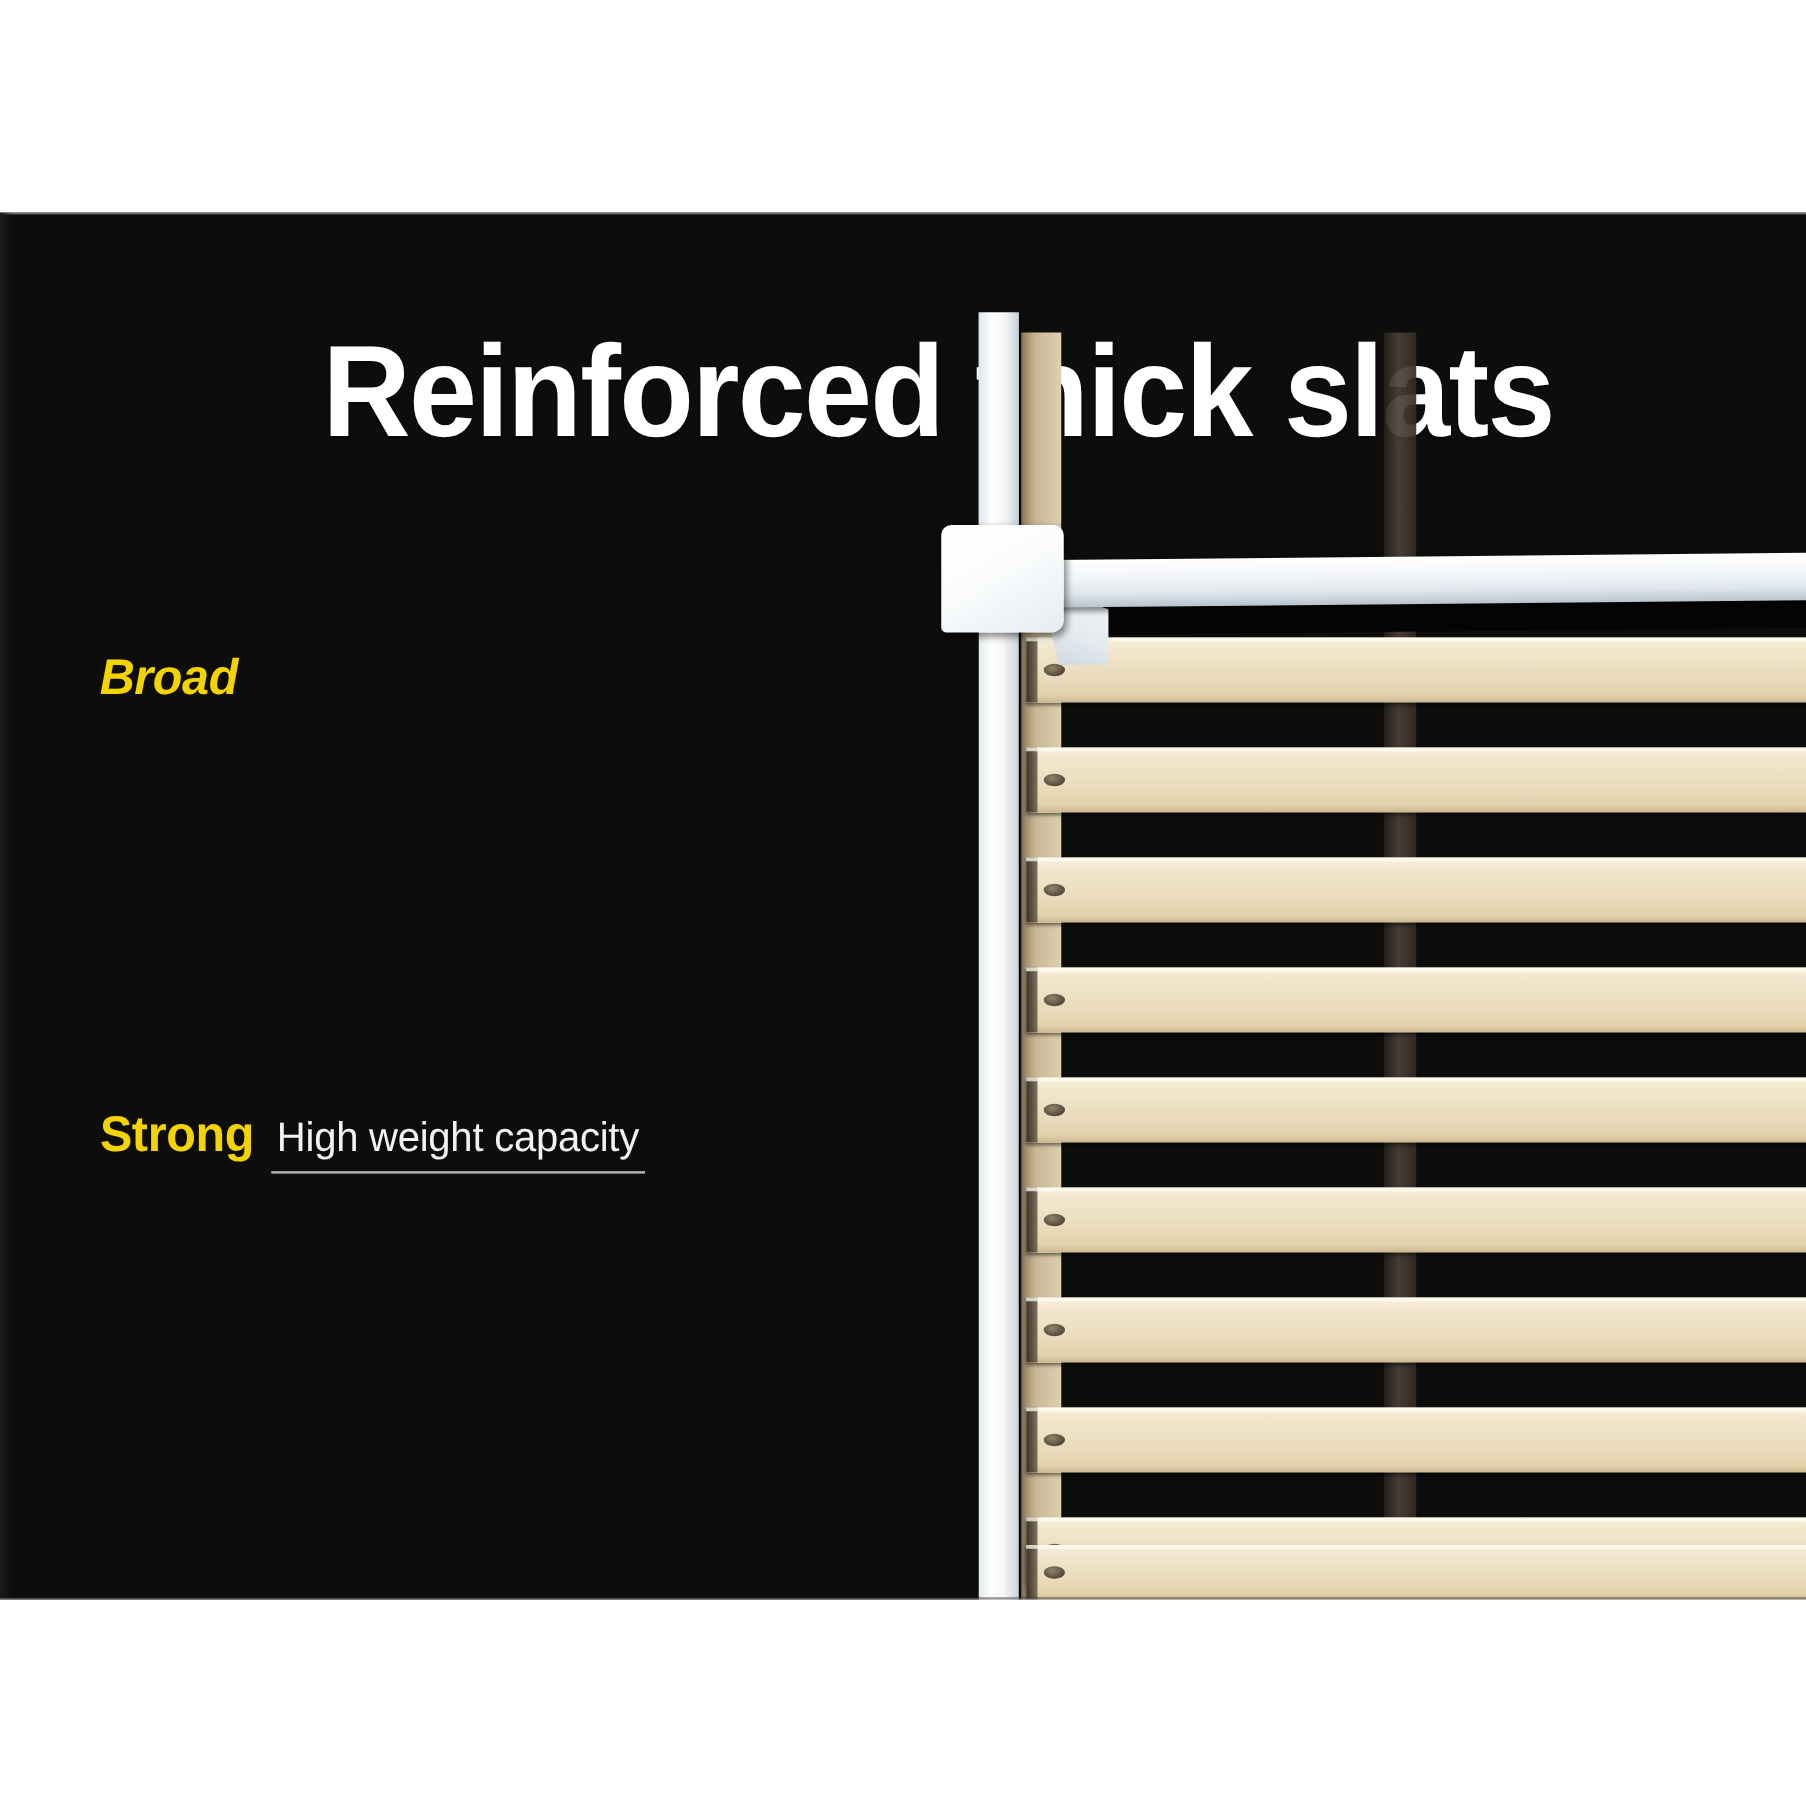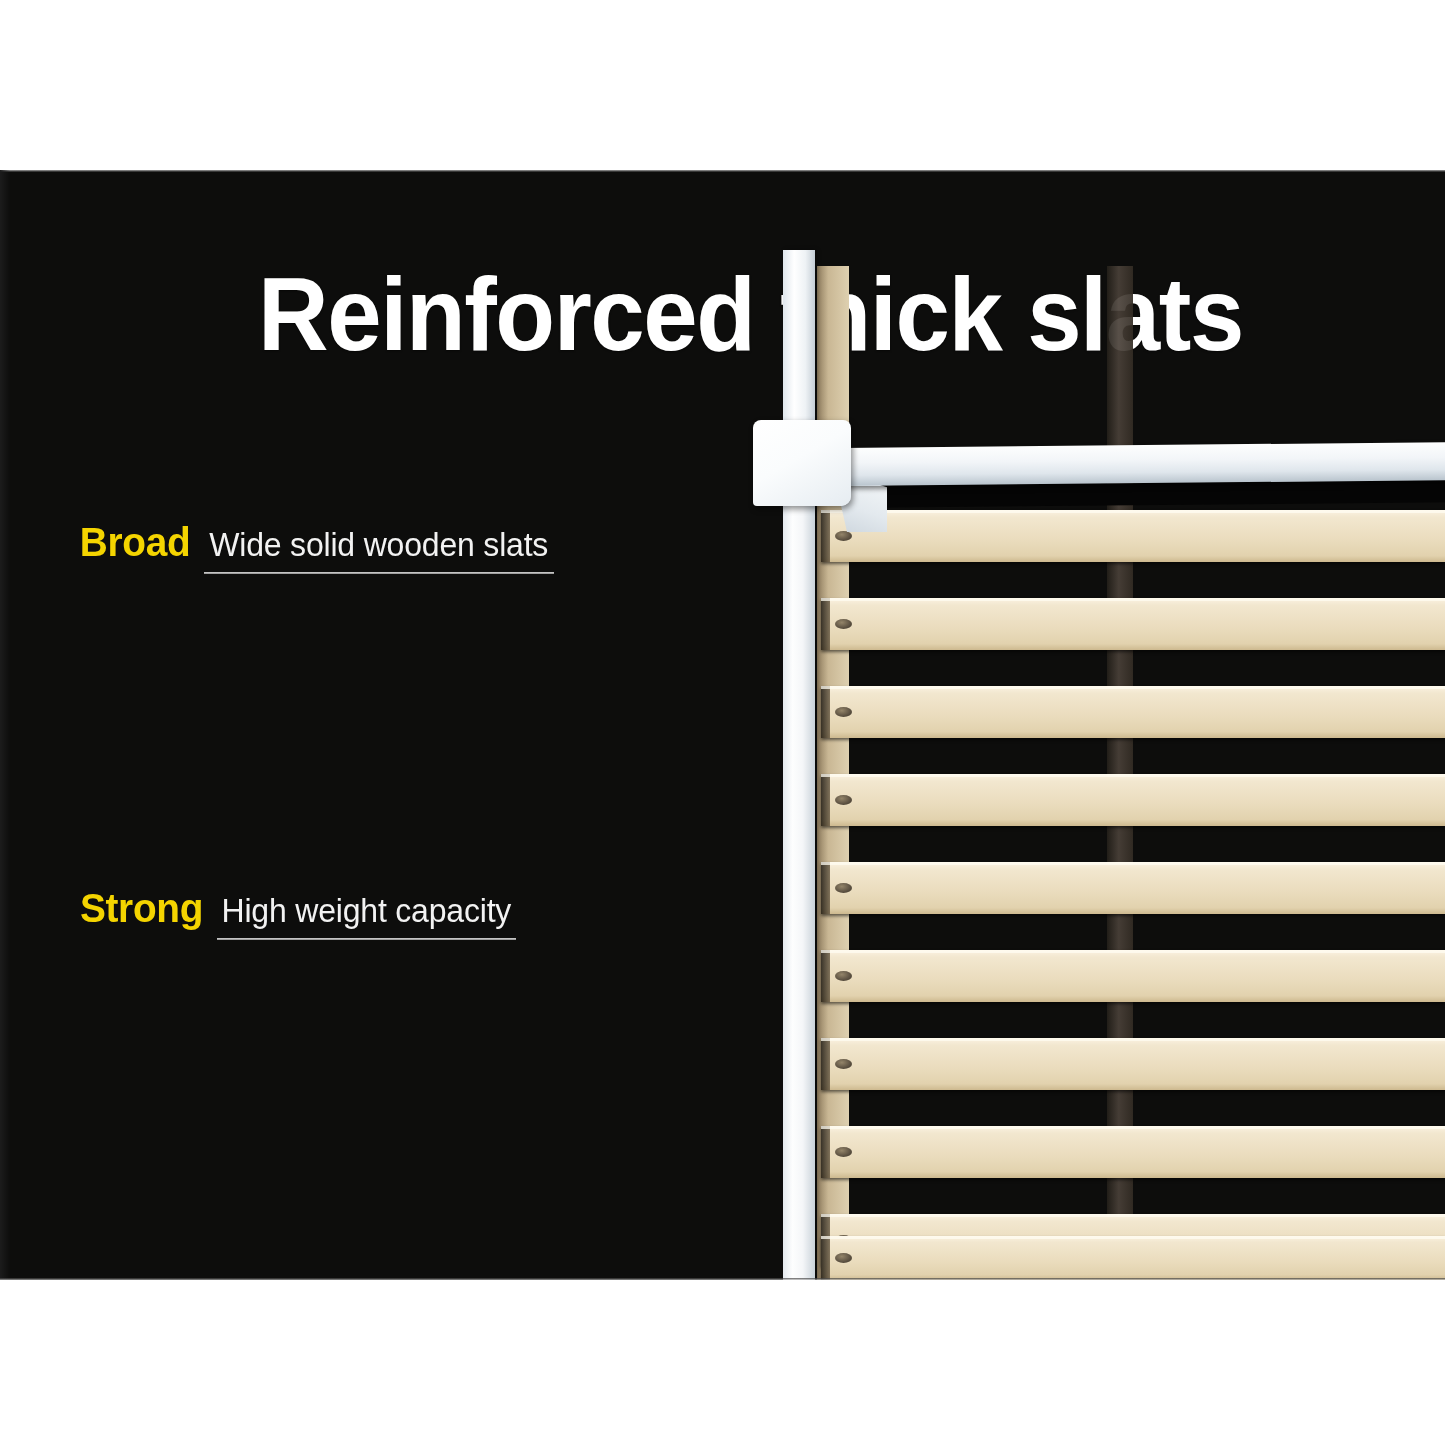--- a/index.html
+++ b/index.html
@@ -260,26 +260,22 @@
 
 <div id="canvas">
 
   <div id="panel">
 
     <div id="panel-top-rule"></div>
     <div id="panel-left-edge"></div>
 
     <div id="headline">Reinforced thick slats</div>
 
-    <div class="feature-row" style="top:352px;">
+    <div class="feature-row" style="top:352px;font-style:italic;">
       <span class="feature-label">Broad</span>
-      <span class="feature-desc-wrap">
-        <span class="feature-desc">Wide solid wooden slats</span>
-        <span class="feature-rule"></span>
-      </span>
     </div>
 
 
     <div class="feature-row" style="top:718px;justify-content:space-between;">
       <span class="feature-label">Strong</span>
       <span class="feature-desc-wrap">
         <span class="feature-desc">High weight capacity</span>
         <span class="feature-rule"></span>
       </span>
     </div>

